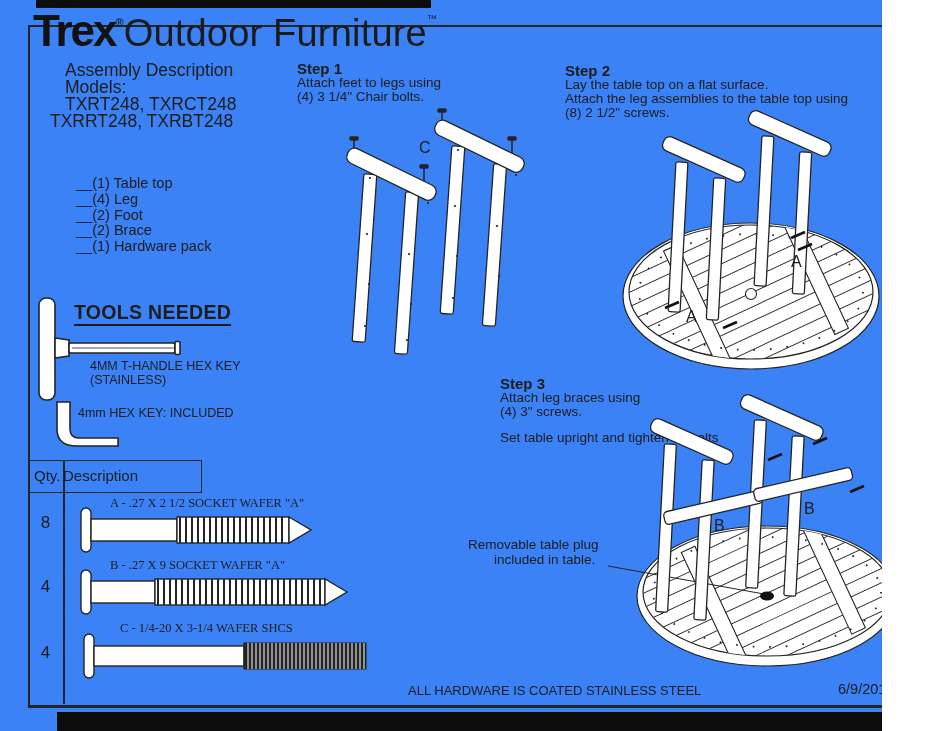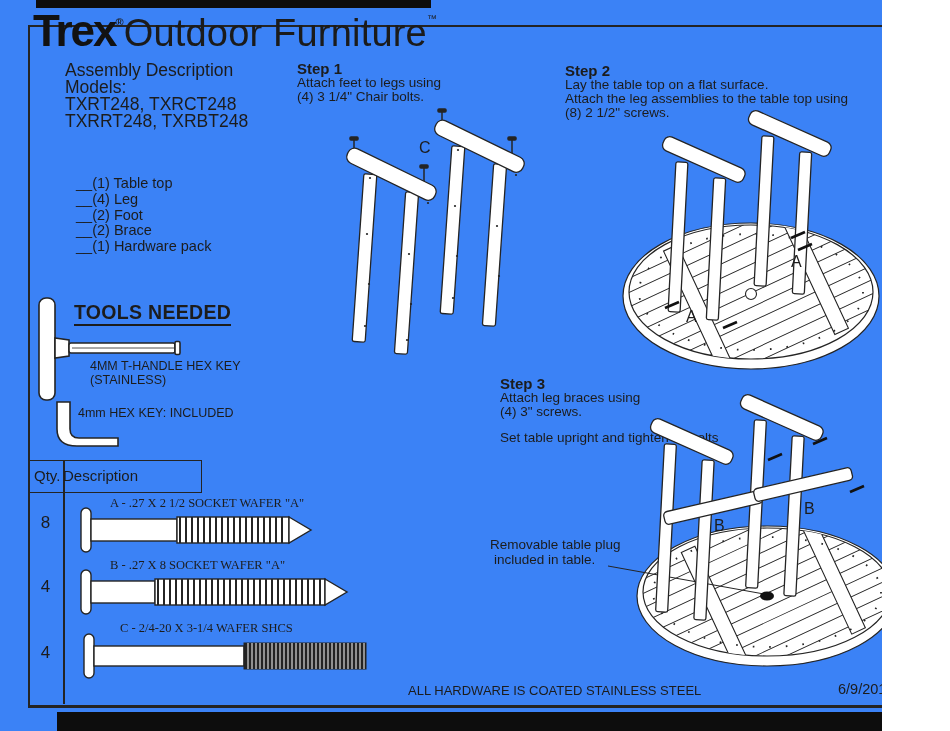--- a/index.html
+++ b/index.html
@@ -40,21 +40,21 @@
 
   <div class="frame"></div>
 
   <div class="logo">
     <span class="trex">Trex</span><span class="reg">®</span><span class="rest">Outdoor Furniture</span><span class="tm">™</span>
   </div>
 
   <div class="abs h-title" style="left:65px;top:62px;">Assembly Description</div>
   <div class="abs h-title" style="left:65px;top:79px;">Models:</div>
   <div class="abs h-title" style="left:65px;top:96px;">TXRT248, TXRCT248</div>
-  <div class="abs h-title" style="left:65px;top:113px;text-align:right;">TXRRT248, TXRBT248</div>
+  <div class="abs h-title" style="left:50px;top:113px;text-align:right;">TXRRT248, TXRBT248</div>
 
   <div class="abs parts" style="left:76px;top:176px;">
     <div>__(1) Table top</div>
     <div>__(4) Leg</div>
     <div>__(2) Foot</div>
     <div>__(2) Brace</div>
     <div>__(1) Hardware pack</div>
   </div>
 
   <div class="abs tools-h" style="left:74px;top:301px;">TOOLS NEEDED</div>
@@ -87,33 +87,33 @@
     <g fill="#fff" stroke="#242424" stroke-width="1.4">
       <rect x="6" y="4" width="10" height="44" rx="5"></rect>
       <rect x="16" y="15" width="86" height="22"></rect>
       <rect x="102" y="13" width="112" height="26"></rect>
       <path d="M214,13 L236,26 L214,39 Z"></path>
     </g>
     <path stroke="#242424" stroke-width="2" d="M105,13V39M111,13V39M117,13V39M123,13V39M129,13V39M135,13V39M141,13V39M147,13V39M153,13V39M159,13V39M165,13V39M171,13V39M177,13V39M183,13V39M189,13V39M195,13V39M201,13V39M207,13V39"></path>
   </svg>
 
   <div class="abs qtynum" style="left:28px;top:577px;">4</div>
-  <div class="abs hwlabel" style="left:110px;top:558px;">B - .27 X 8 SOCKET WAFER "A"</div>
+  <div class="abs hwlabel" style="left:110px;top:558px;">B - .27 X 9 SOCKET WAFER "A"</div>
   <svg style="left:75px;top:566px;" width="280" height="52" viewBox="0 0 280 52">
     <g fill="#fff" stroke="#242424" stroke-width="1.4">
       <rect x="6" y="4" width="10" height="44" rx="5"></rect>
       <rect x="16" y="15" width="64" height="22"></rect>
       <rect x="80" y="13" width="170" height="26"></rect>
       <path d="M250,13 L272,26 L250,39 Z"></path>
     </g>
     <path stroke="#242424" stroke-width="2" d="M83,13V39M89,13V39M95,13V39M101,13V39M107,13V39M113,13V39M119,13V39M125,13V39M131,13V39M137,13V39M143,13V39M149,13V39M155,13V39M161,13V39M167,13V39M173,13V39M179,13V39M185,13V39M191,13V39M197,13V39M203,13V39M209,13V39M215,13V39M221,13V39M227,13V39M233,13V39M239,13V39M245,13V39"></path>
   </svg>
 
   <div class="abs qtynum" style="left:28px;top:643px;">4</div>
-  <div class="abs hwlabel" style="left:120px;top:621px;">C - 2/4-20 X 3-1/4 WAFER SHCS</div>
+  <div class="abs hwlabel" style="left:120px;top:621px;">C - 1/4-20 X 3-1/4 WAFER SHCS</div>
   <svg style="left:78px;top:630px;" width="298" height="52" viewBox="0 0 298 52">
     <g fill="#fff" stroke="#242424" stroke-width="1.4">
       <rect x="6" y="4" width="10" height="44" rx="5"></rect>
       <rect x="16" y="16" width="150" height="20"></rect>
     </g>
     <rect x="166" y="13" width="122" height="26" fill="#232323" stroke="#232323"></rect>
     <path stroke="#fff" stroke-width="1" d="M170,13V39M174,13V39M178,13V39M182,13V39M186,13V39M190,13V39M194,13V39M198,13V39M202,13V39M206,13V39M210,13V39M214,13V39M218,13V39M222,13V39M226,13V39M230,13V39M234,13V39M238,13V39M242,13V39M246,13V39M250,13V39M254,13V39M258,13V39M262,13V39M266,13V39M270,13V39M274,13V39M278,13V39M282,13V39M286,13V39"></path>
   </svg>
 
   <div class="abs stept" style="left:297px;top:60px;">Step 1</div>
@@ -260,19 +260,19 @@
 
     <g stroke="#111" stroke-width="2.6">
       <line x1="170" y1="52" x2="184" y2="46"></line>
       <line x1="215" y1="36" x2="229" y2="30"></line>
       <line x1="252" y1="84" x2="266" y2="78"></line>
     </g>
   </svg>
   <div class="abs diaglabel" style="left:714px;top:517px;">B</div>
   <div class="abs diaglabel" style="left:804px;top:500px;">B</div>
 
-  <div class="abs stepl" style="left:490px;top:538px;">Removable table plug</div>
+  <div class="abs stepl" style="left:468px;top:538px;">Removable table plug</div>
   <div class="abs stepl" style="left:494px;top:553px;">included in table.</div>
 
   <div class="abs footer-note" style="left:408px;top:683px;">ALL HARDWARE IS COATED STAINLESS STEEL</div>
   <div class="abs footer-date" style="left:838px;top:681px;">6/9/2011</div>
 
 </div>
 
 </body></html>

